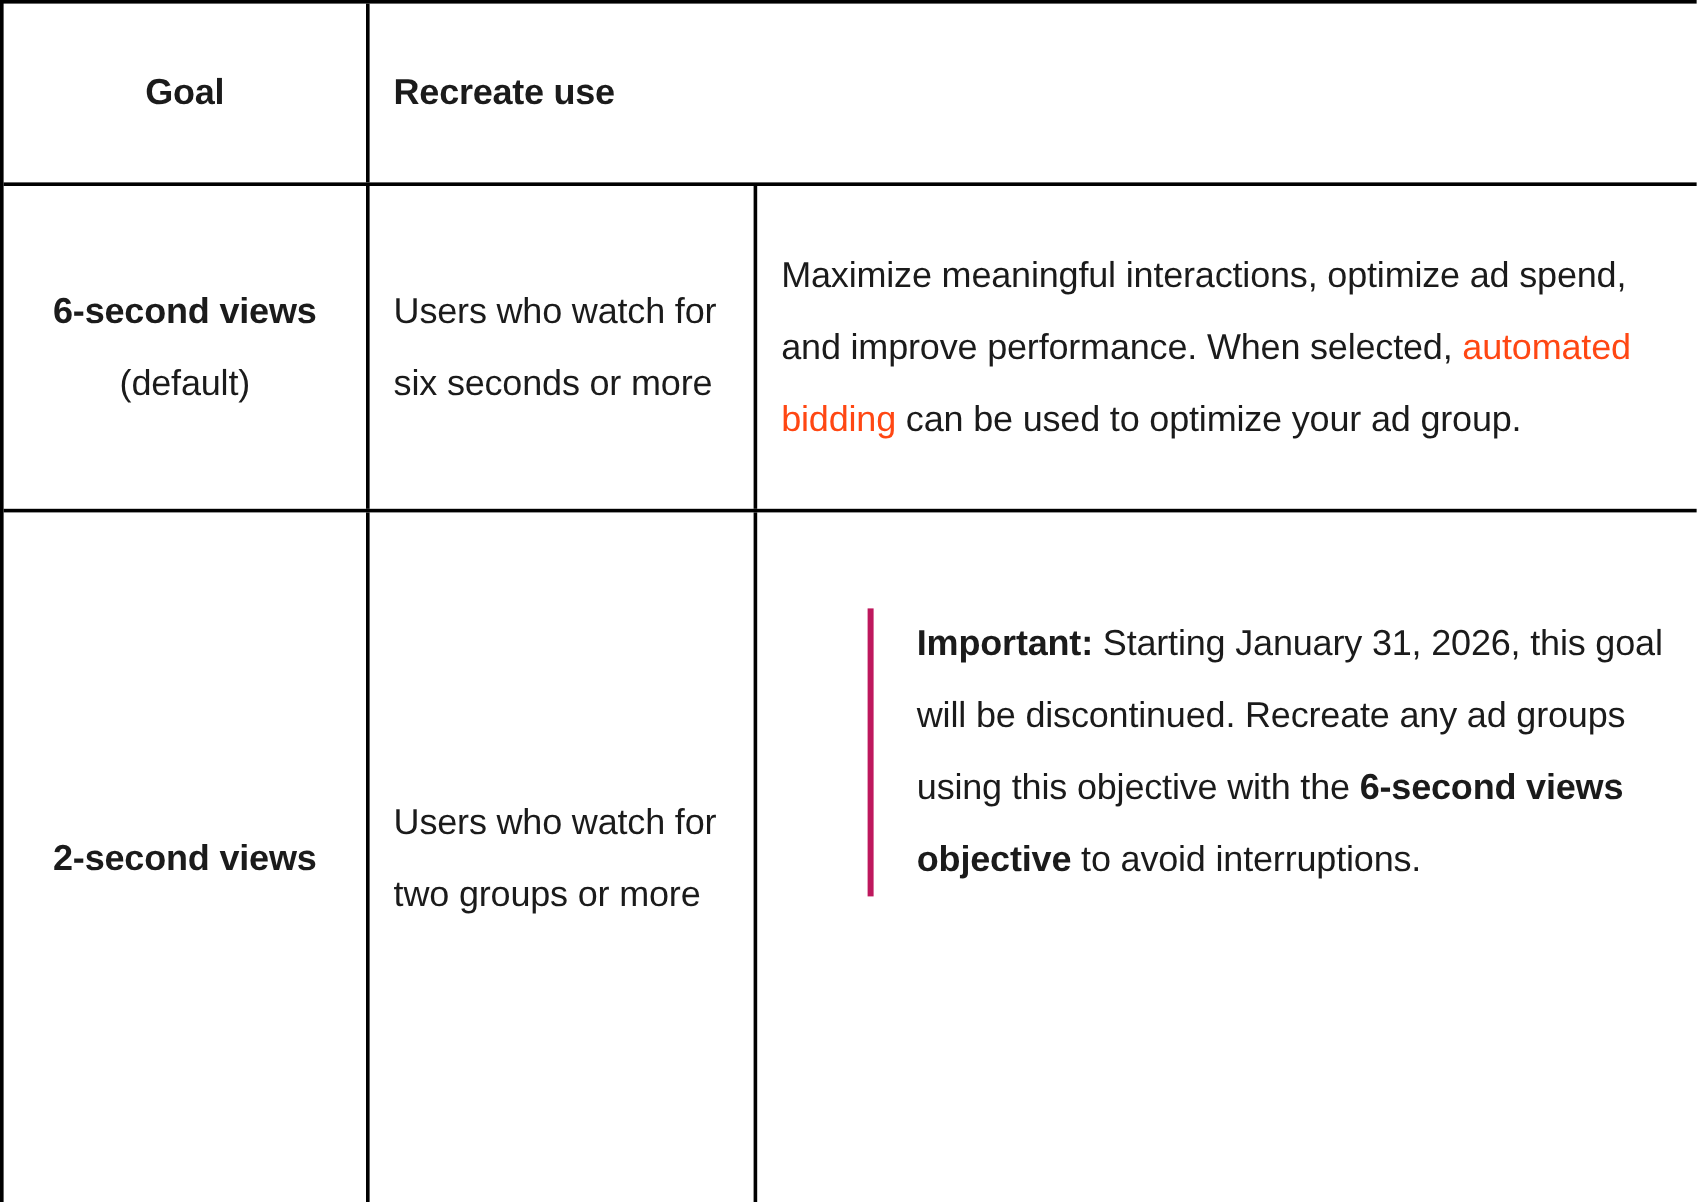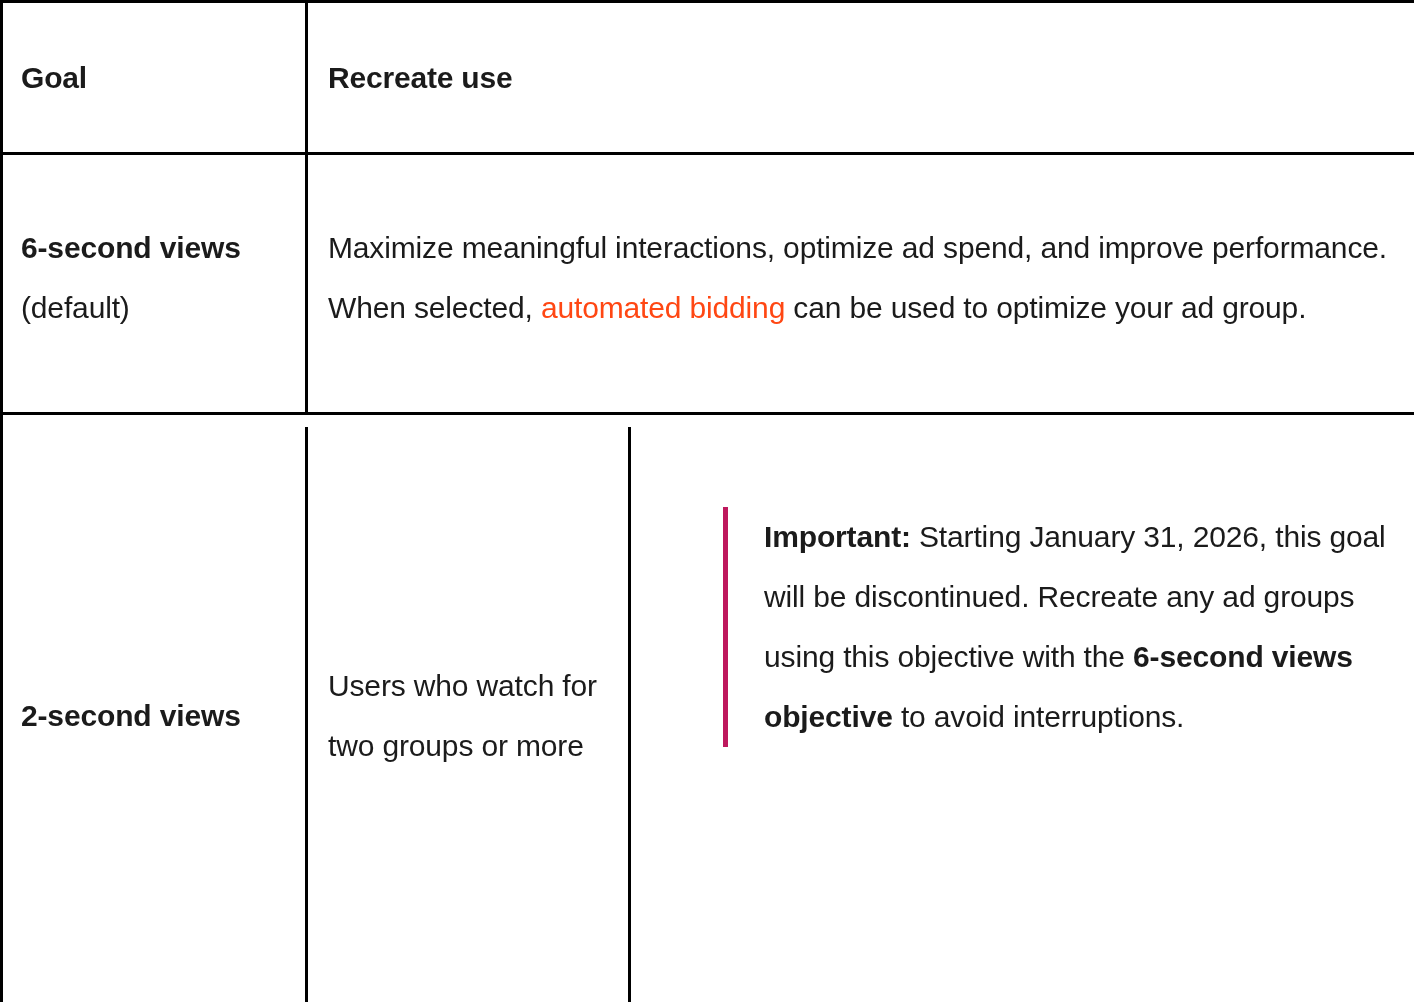--- a/index.html
+++ b/index.html
@@ -33,38 +33,39 @@
     right: 0;
     display: flex;
     box-sizing: border-box;
   }
   .row-header {
     top: 0;
     height: 152px;
     border-bottom: 3px solid #000000;
   }
   .row-first {
-    top: 140px;
+    top: 152px;
     height: 272px;
     border-bottom: 3px solid #000000;
   }
   .row-second {
     top: 424px;
     height: 578px;
   }
 
   .cell {
     box-sizing: border-box;
     position: relative;
   }
   .col-goal {
     width: 305px;
     flex: 0 0 305px;
     border-right: 3px solid #000000;
     padding: 0 18px;
+    text-align: center;
   }
   .col-time {
     width: 323px;
     flex: 0 0 323px;
     border-right: 3px solid #000000;
     padding: 0 20px;
   }
   .col-rec {
     flex: 1 1 auto;
     padding: 0 18px 0 20px;
@@ -144,20 +145,25 @@
       </div>
     </div>
   </div>
 
   <div class="row row-first">
     <div class="cell col-goal">
       <div class="vc">
         <div class="body-txt"><span class="strong">6-second views</span><span> (default)</span></div>
       </div>
     </div>
+    <div class="cell col-time">
+      <div class="vc">
+        <div class="body-txt">Users who watch for six seconds or more</div>
+      </div>
+    </div>
     <div class="cell col-rec">
       <div class="vc">
         <div class="body-txt"><span>Maximize meaningful interactions, optimize ad spend, and improve performance. When selected, </span><span class="link-orange">automated bidding</span><span> can be used to optimize your ad group.</span></div>
       </div>
     </div>
   </div>
 
   <div class="row row-second">
     <div class="cell col-goal">
       <div class="vc">

